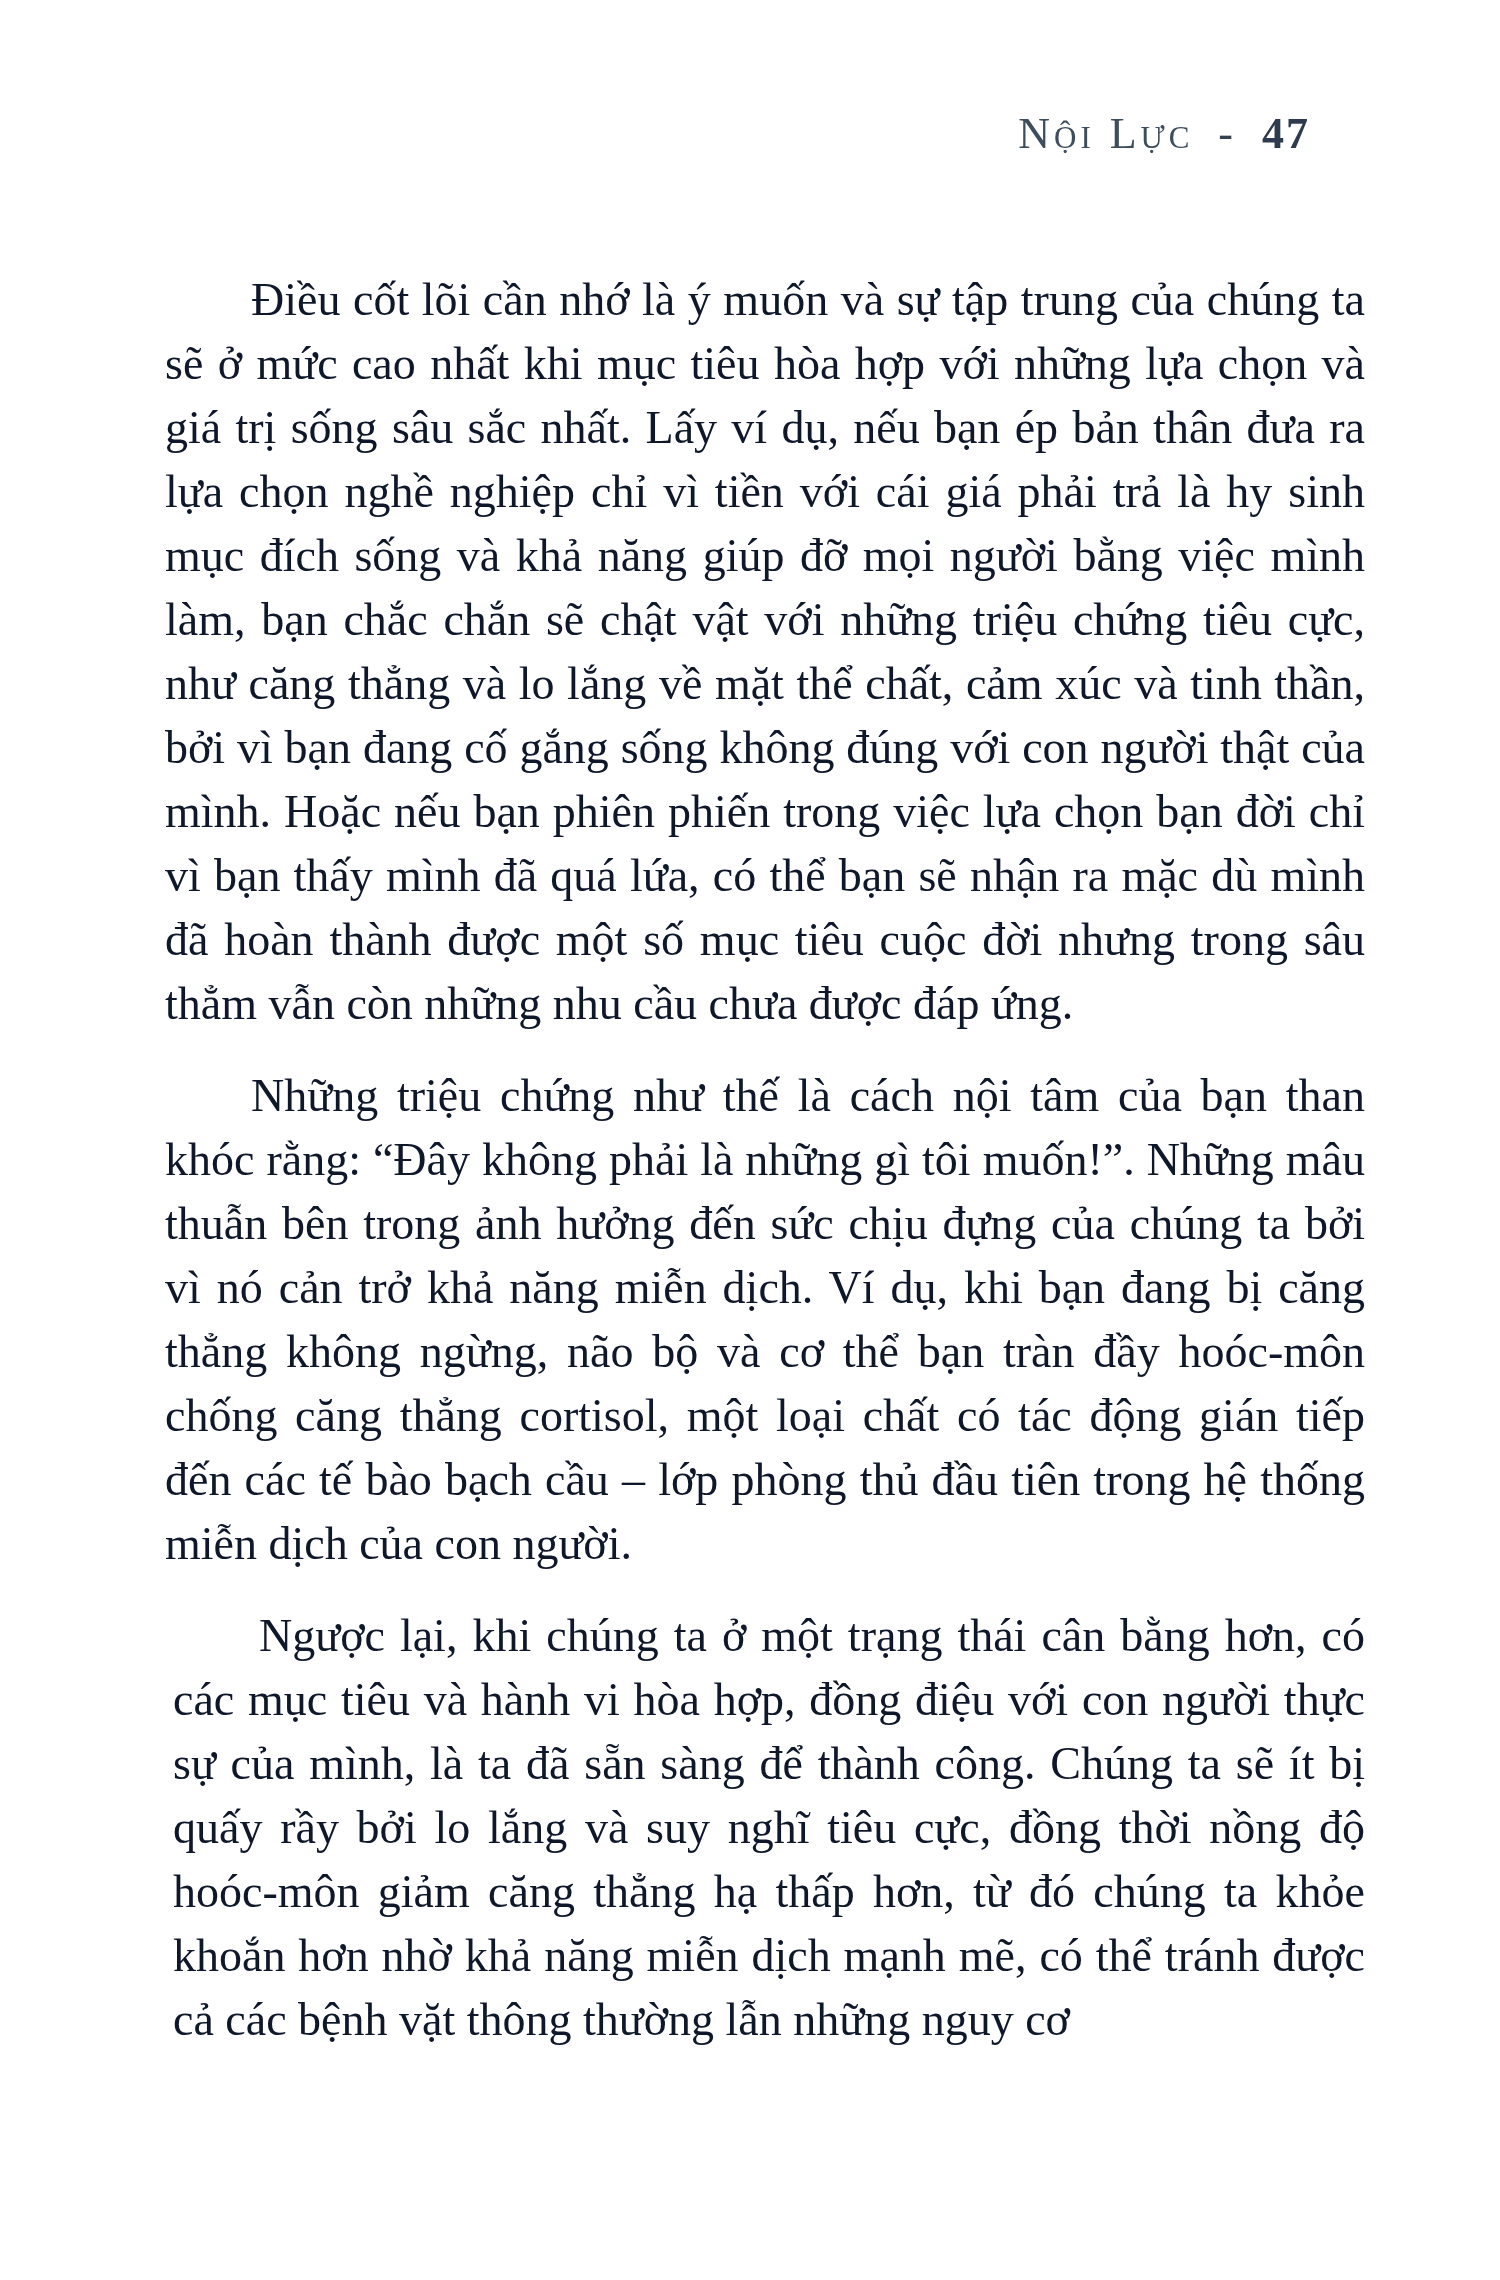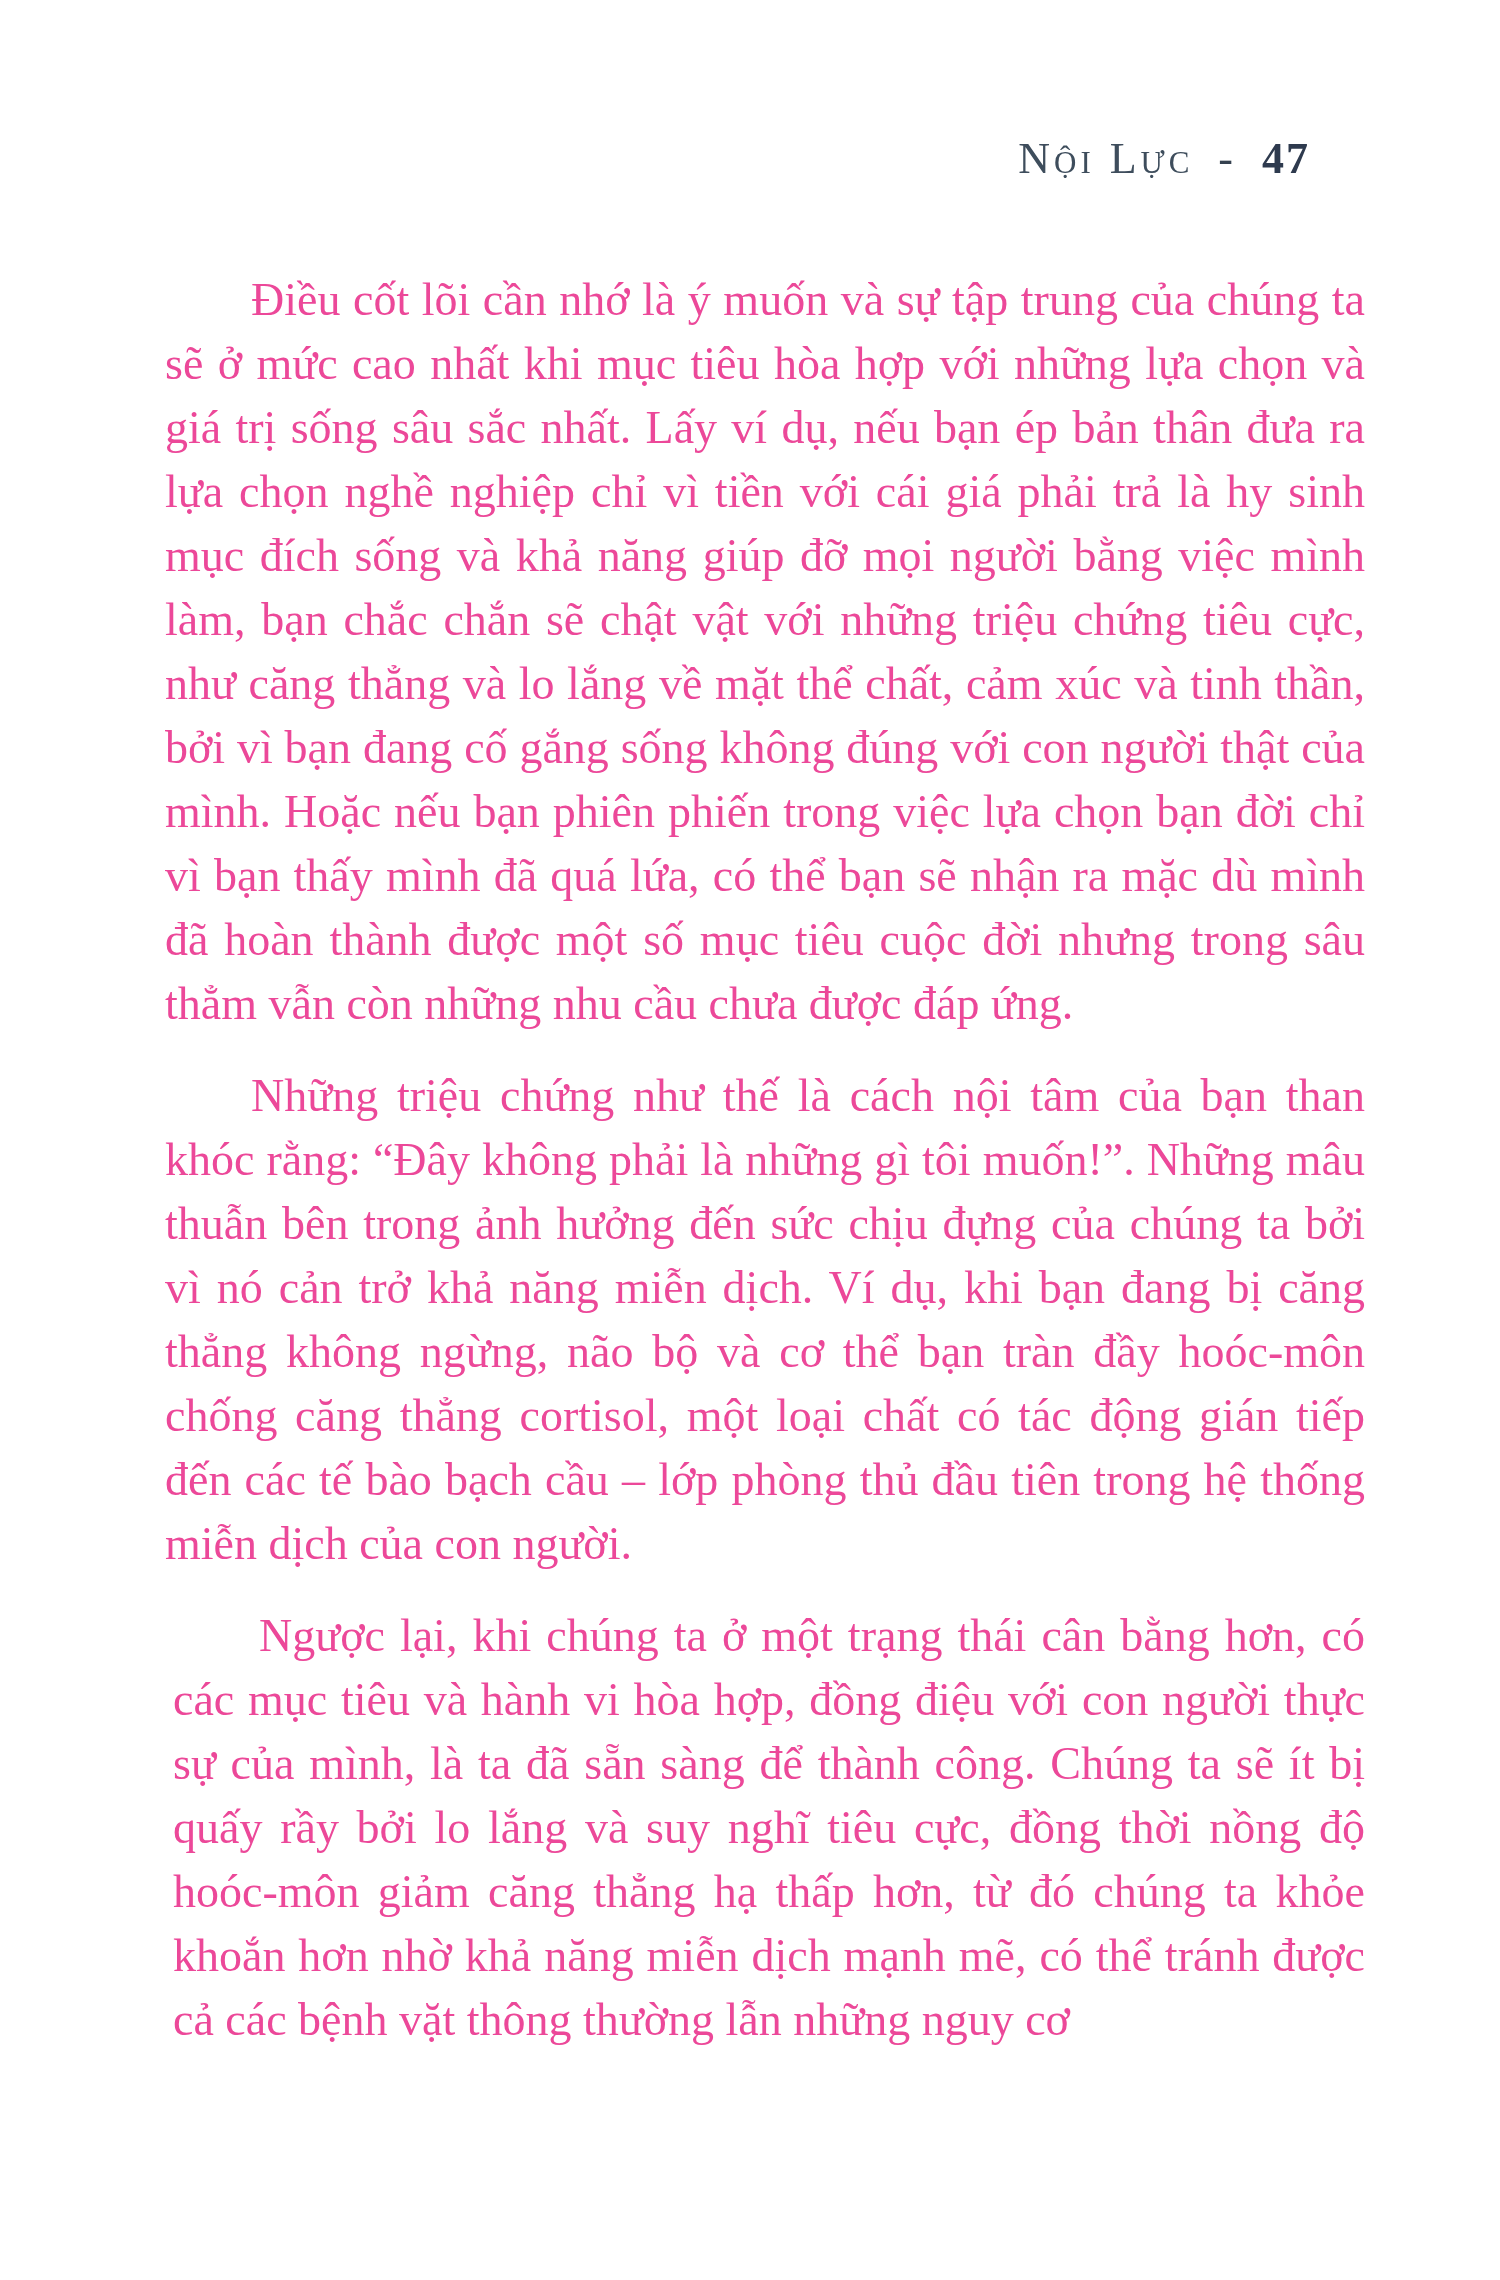--- a/index.html
+++ b/index.html
@@ -17,42 +17,41 @@
   }
   .running-header {
     position: absolute;
     top: 108px;
     right: 190px;
     font-size: 44px;
     letter-spacing: 4px;
     color: #3e4d5c;
     font-variant: small-caps;
     white-space: nowrap;
-    margin-top: 25px;
   }
   .running-header .header-title {
     color: #3e4d5c;
   }
   .running-header .header-sep {
     color: #35414f;
     margin: 0 10px;
   }
   .running-header .header-pagenum {
     font-weight: bold;
     color: #2e3a4e;
     letter-spacing: 2px;
   }
   .body-text {
     position: absolute;
     left: 165px;
     top: 268px;
     width: 1200px;
     font-size: 46px;
     line-height: 64px;
-    color: #ec4899;
+    color: #0f172a;
     text-align: justify;
     text-justify: inter-word;
   }
   .body-text p {
     margin: 0 0 28px 0;
     text-indent: 86px;
   }
   .body-text p:last-child {
     margin-bottom: 0;
     margin-left: 8px;

